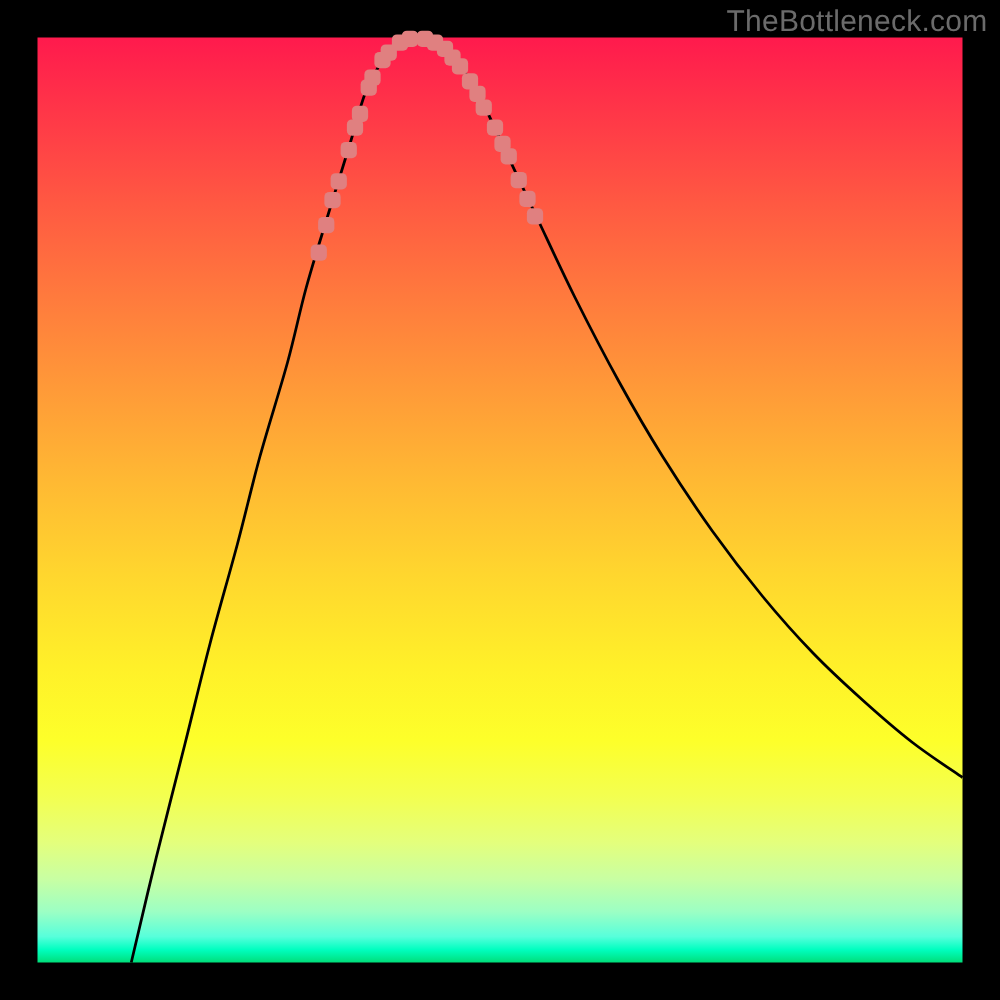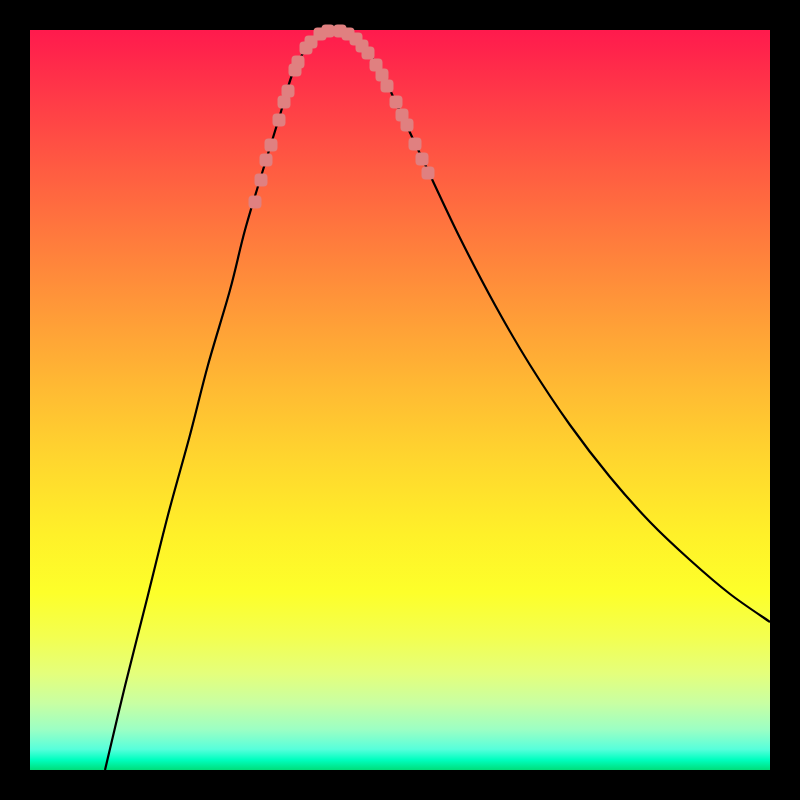--- a/index.html
+++ b/index.html
@@ -95,13 +95,14 @@
           <rect x="350.5" y="49.5" width="13" height="13" rx="4" ry="4" fill="#e08080"></rect>
           <rect x="359.5" y="65.5" width="13" height="13" rx="4" ry="4" fill="#e08080"></rect>
           <rect x="365.5" y="78.5" width="13" height="13" rx="4" ry="4" fill="#e08080"></rect>
           <rect x="370.5" y="88.5" width="13" height="13" rx="4" ry="4" fill="#e08080"></rect>
           <rect x="378.5" y="107.5" width="13" height="13" rx="4" ry="4" fill="#e08080"></rect>
           <rect x="385.5" y="122.5" width="13" height="13" rx="4" ry="4" fill="#e08080"></rect>
           <rect x="391.5" y="136.5" width="13" height="13" rx="4" ry="4" fill="#e08080"></rect>
         </g>
     </svg>
   </div>
+  <div class="watermark">TheBottleneck.com</div>
 </div>
 
 </body></html>

